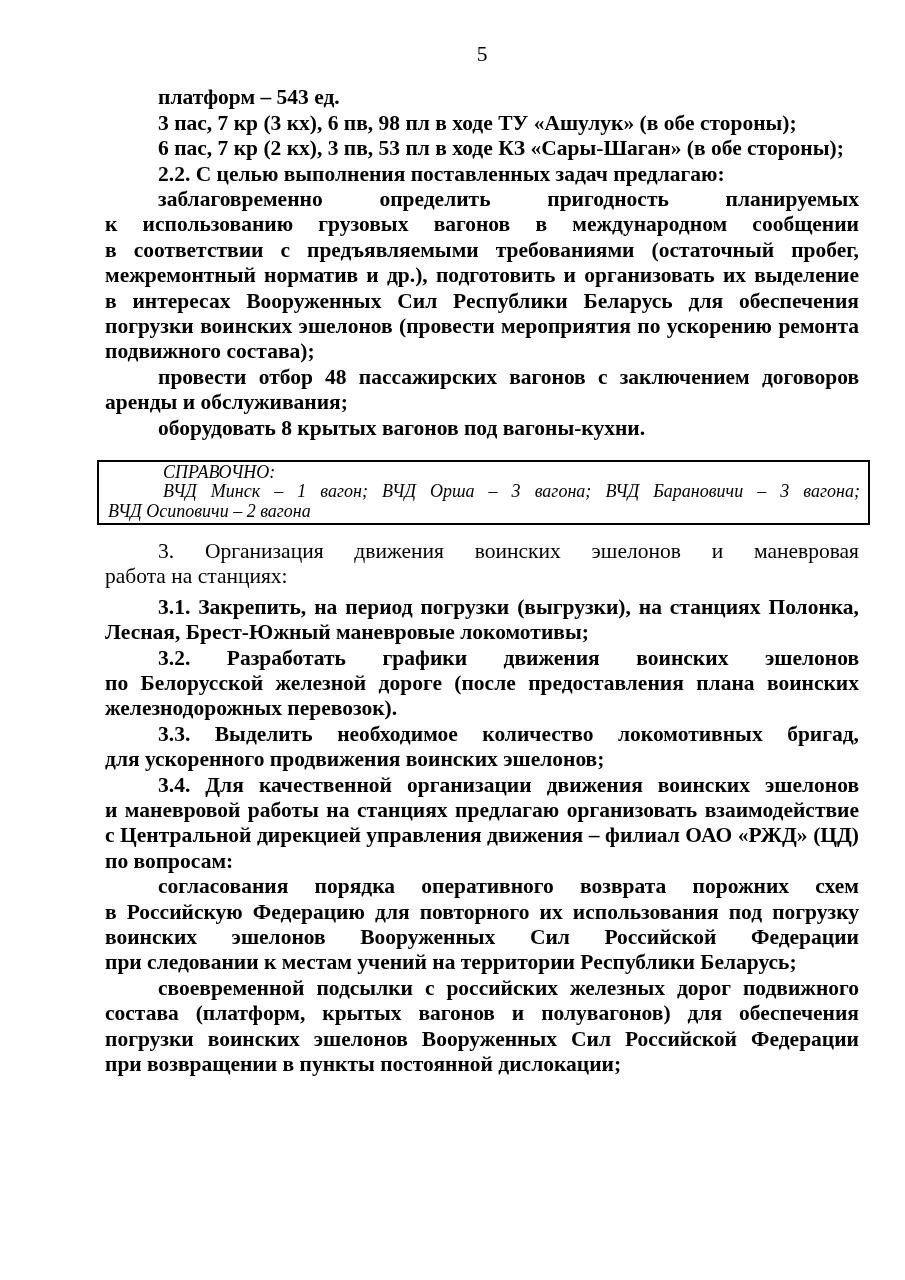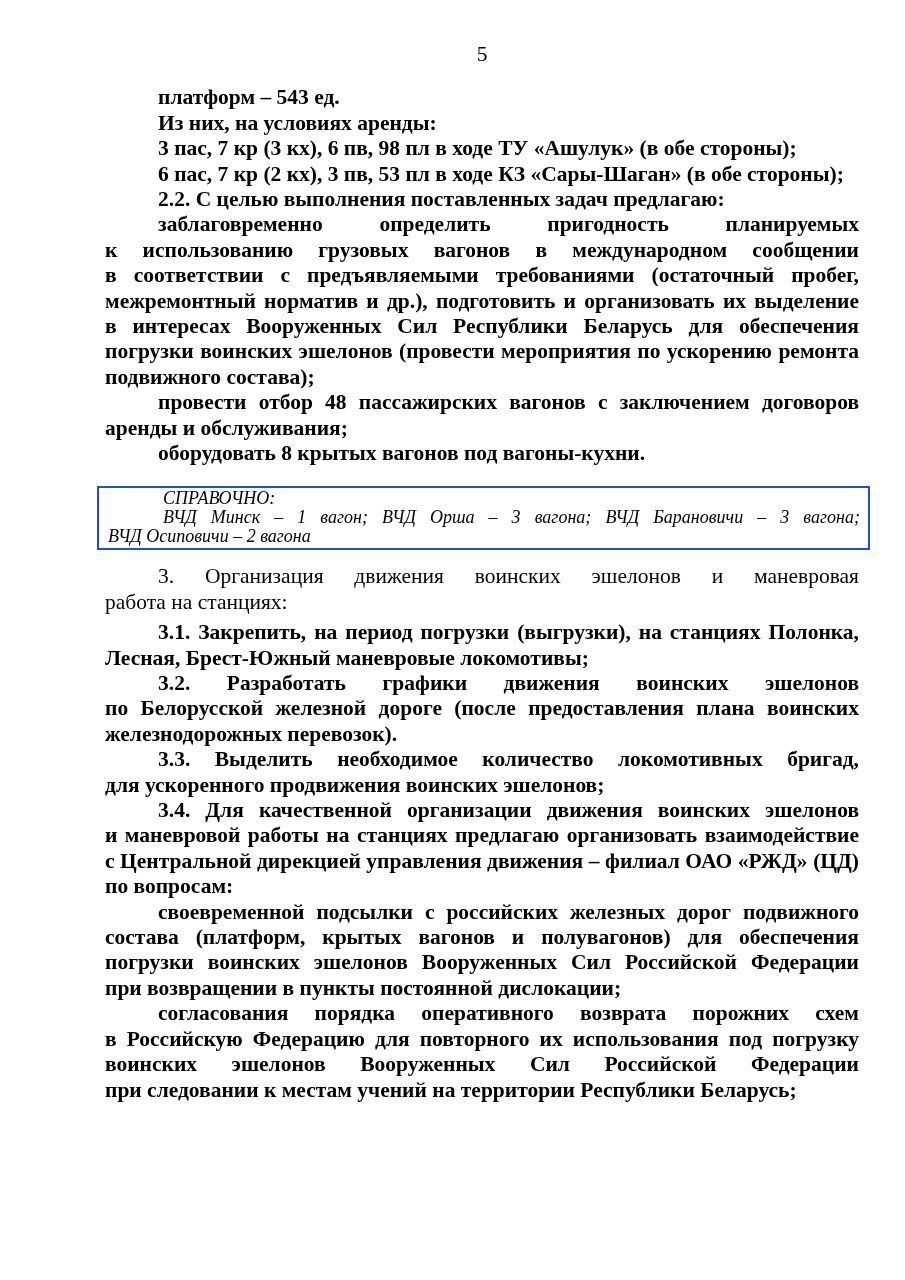--- a/index.html
+++ b/index.html
@@ -36,21 +36,21 @@
   p.heading {
     margin: 0 0 5px 0;
     text-indent: 53px;
     text-align: justify;
     font-weight: normal;
   }
   .note-box {
     box-sizing: border-box;
     width: 773px;
     margin: 19px 0 14px -8px;
-    border: 2px solid #1d4ed8;
+    border: 2px solid #000000;
     padding: 1px 8px 2px 9px;
     font-style: italic;
     font-size: 18px;
     line-height: 19.3px;
   }
   .note-box p {
     margin: 0;
     text-indent: 55px;
   }
   .note-box p.note-body {
@@ -58,35 +58,34 @@
   }
 </style>
 </head>
 <body>
 
 <div class="page">
 
   <div class="page-number">5</div>
 
   <p class="para">платформ – 543 ед.</p>
-  <p class="para">Из них, на условиях аренды:</p>
   <p class="para">3 пас, 7 кр (3 кх), 6 пв, 98 пл в ходе ТУ «Ашулук» (в обе стороны);</p>
   <p class="para">6 пас, 7 кр (2 кх), 3 пв, 53 пл в ходе КЗ «Сары-Шаган» (в обе стороны);</p>
   <p class="para">2.2.&nbsp;С целью выполнения поставленных задач предлагаю:</p>
   <p class="para">заблаговременно определить пригодность планируемых к&nbsp;использованию грузовых вагонов в&nbsp;международном сообщении в&nbsp;соответствии с&nbsp;предъявляемыми требованиями (остаточный пробег, межремонтный норматив и&nbsp;др.), подготовить и организовать их выделение в&nbsp;интересах Вооруженных Сил Республики Беларусь для обеспечения погрузки воинских эшелонов (провести мероприятия по&nbsp;ускорению ремонта подвижного состава);</p>
   <p class="para">провести отбор 48 пассажирских вагонов с заключением договоров аренды и&nbsp;обслуживания;</p>
   <p class="para">оборудовать 8 крытых вагонов под вагоны-кухни.</p>
 
   <div class="note-box">
     <p class="note-title">СПРАВОЧНО:</p>
     <p class="note-body">ВЧД Минск – 1 вагон; ВЧД Орша – 3 вагона; ВЧД&nbsp;Барановичи&nbsp;–&nbsp;3&nbsp;вагона; ВЧД&nbsp;Осиповичи&nbsp;–&nbsp;2&nbsp;вагона</p>
   </div>
 
   <p class="heading">3.&nbsp;Организация движения воинских эшелонов и&nbsp;маневровая работа&nbsp;на&nbsp;станциях:</p>
 
   <p class="para">3.1.&nbsp;Закрепить, на период погрузки (выгрузки), на станциях Полонка, Лесная, Брест-Южный маневровые локомотивы;</p>
   <p class="para">3.2.&nbsp;Разработать графики движения воинских эшелонов по&nbsp;Белорусской железной дороге (после предоставления плана воинских железнодорожных перевозок).</p>
   <p class="para">3.3.&nbsp;Выделить необходимое количество локомотивных бригад, для&nbsp;ускоренного продвижения воинских эшелонов;</p>
   <p class="para">3.4.&nbsp;Для качественной организации движения воинских эшелонов и&nbsp;маневровой работы на станциях предлагаю организовать взаимодействие с&nbsp;Центральной дирекцией управления движения – филиал ОАО «РЖД» (ЦД) по&nbsp;вопросам:</p>
+  <p class="para">согласования порядка оперативного возврата порожних схем в&nbsp;Российскую Федерацию для повторного их использования под погрузку воинских эшелонов Вооруженных Сил Российской Федерации при&nbsp;следовании к местам учений на территории Республики Беларусь;</p>
   <p class="para">своевременной подсылки с российских железных дорог подвижного состава (платформ, крытых вагонов и полувагонов) для обеспечения погрузки воинских эшелонов Вооруженных Сил Российской Федерации при&nbsp;возвращении в пункты постоянной дислокации;</p>
-  <p class="para">согласования порядка оперативного возврата порожних схем в&nbsp;Российскую Федерацию для повторного их использования под погрузку воинских эшелонов Вооруженных Сил Российской Федерации при&nbsp;следовании к местам учений на территории Республики Беларусь;</p>
 
 </div>
 
 </body></html>

